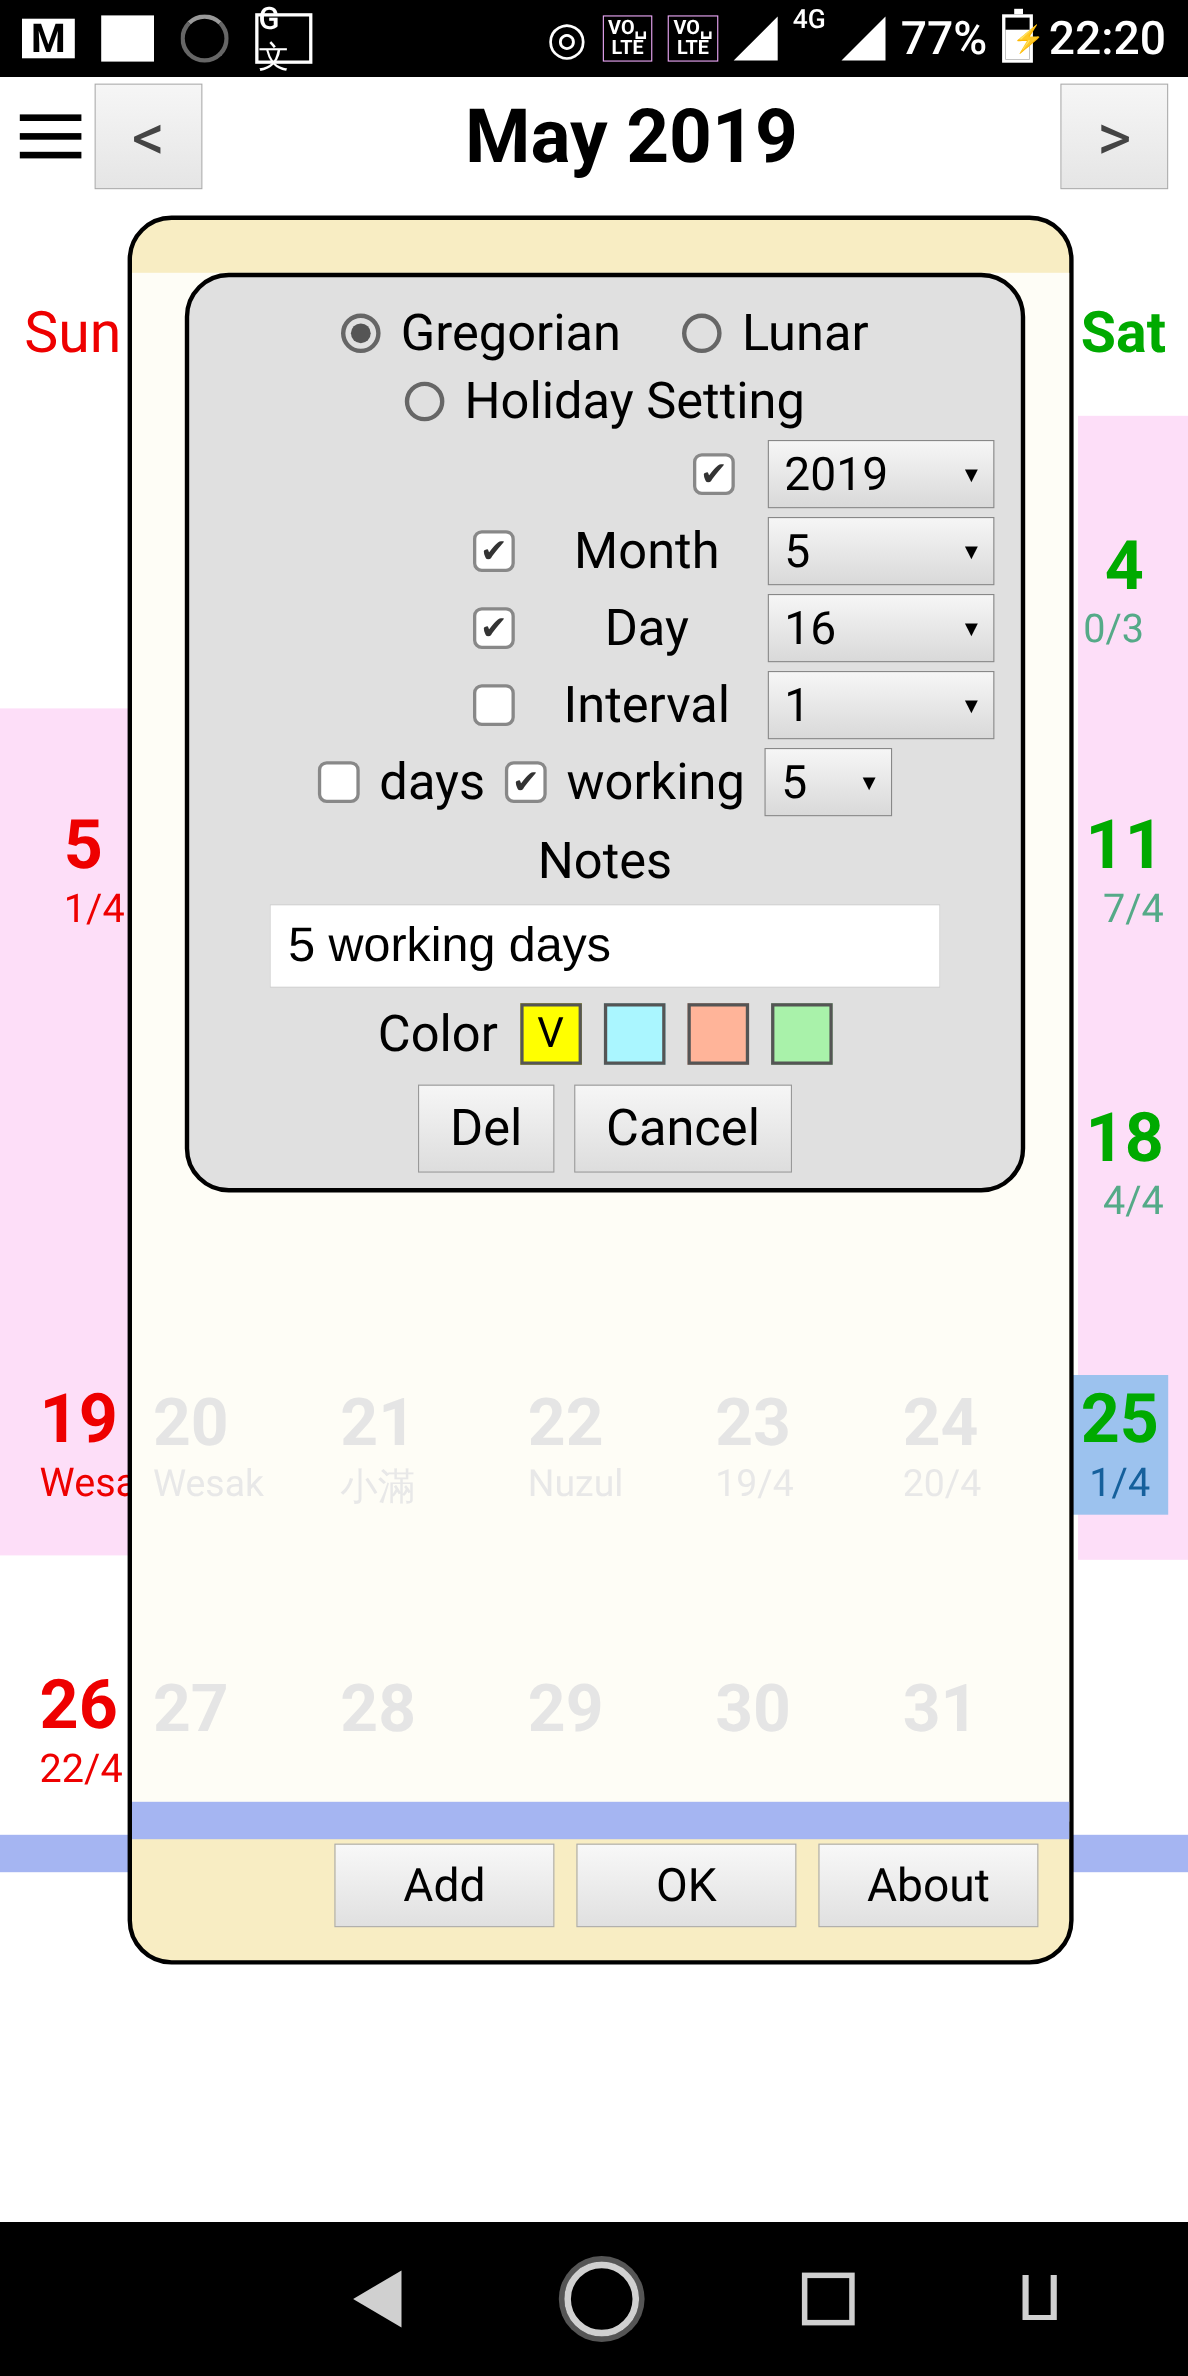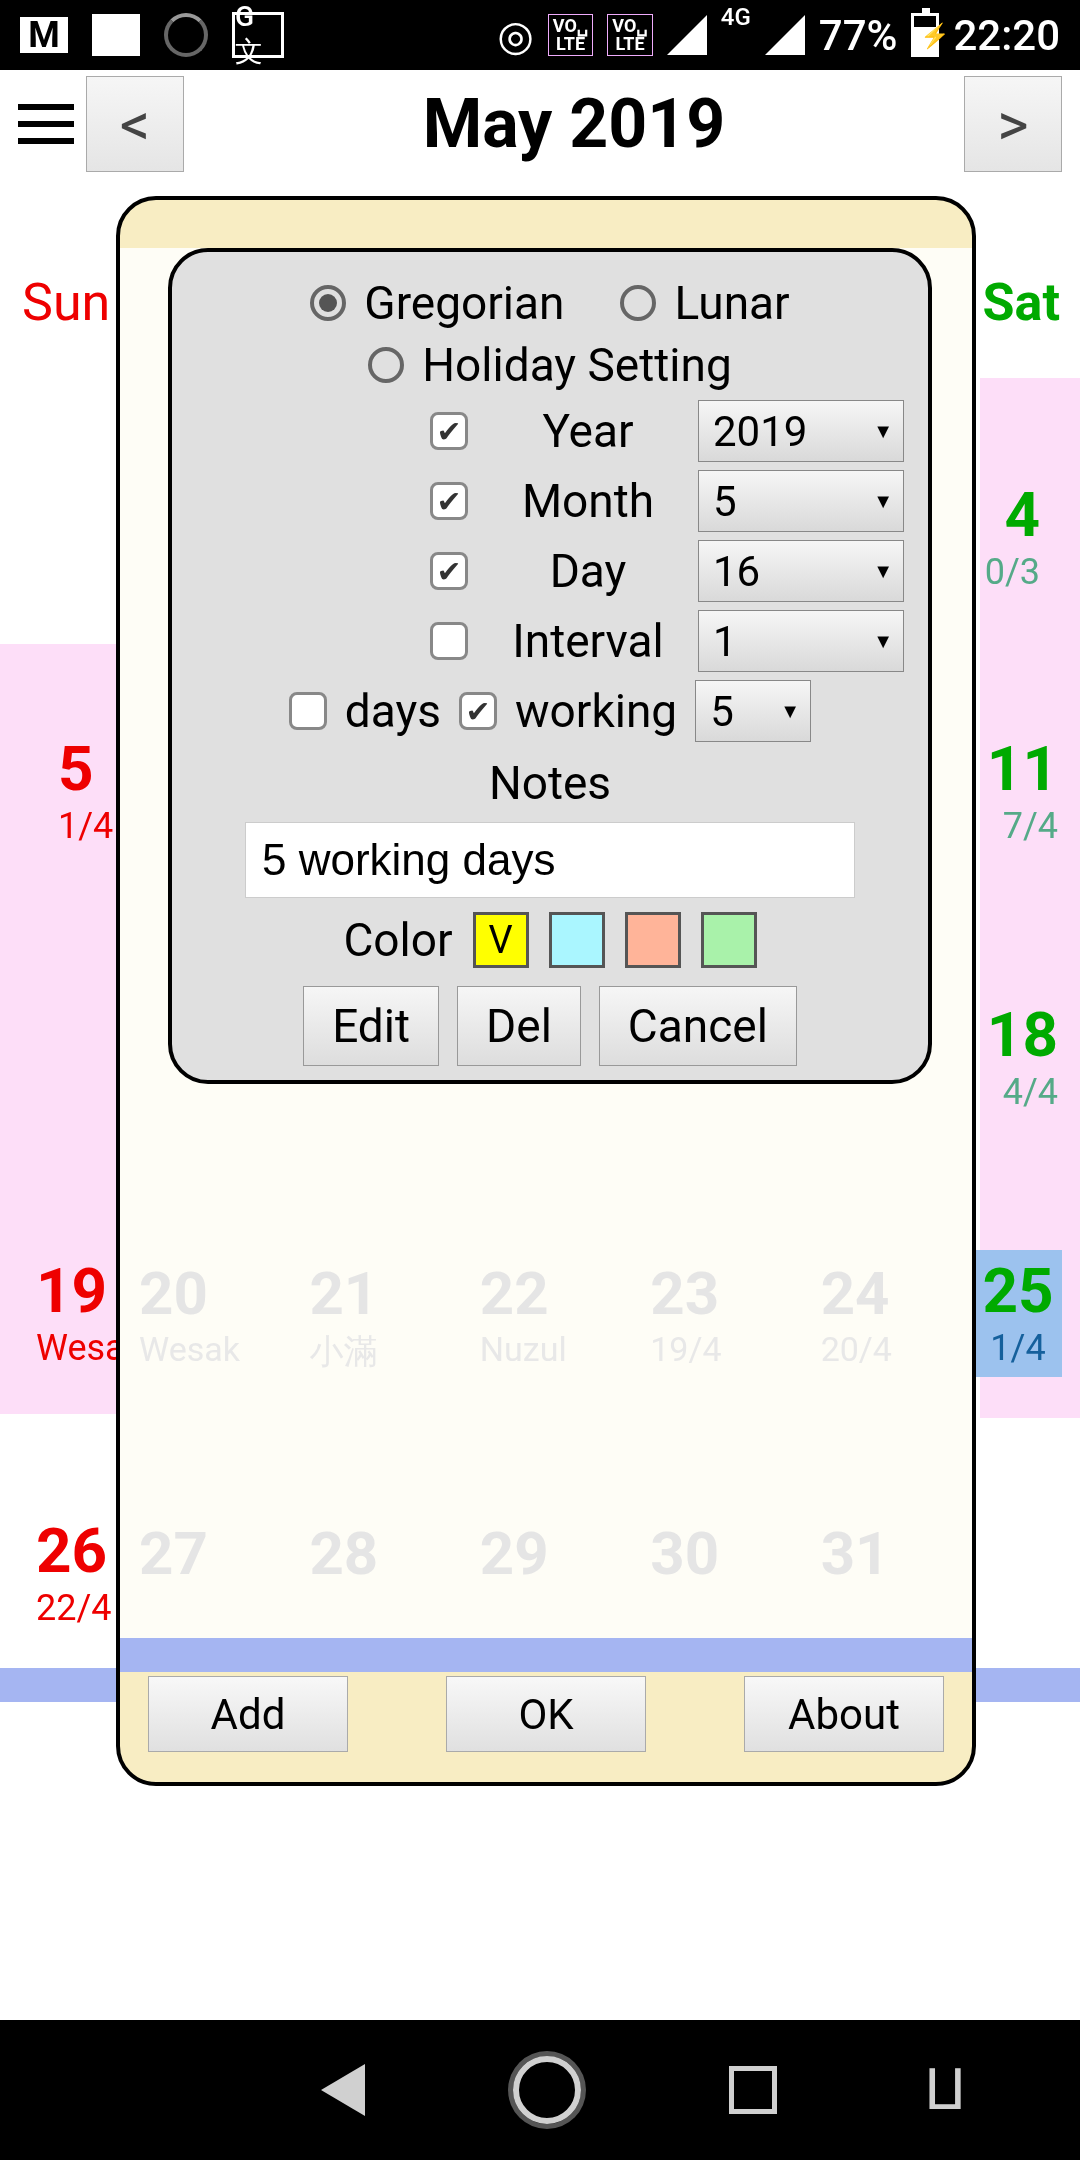--- a/index.html
+++ b/index.html
@@ -24,21 +24,21 @@
     .app-header { height: 108px; display:flex; align-items:center; padding:0 18px; gap:12px; background:#fff; }
     .burger { width:56px; height:40px; display:flex; flex-direction:column; justify-content:space-between; }
     .burger span { height:6px; background:#000; }
     .nav-btn { width:98px; height:96px; background:linear-gradient(#f6f6f6,#e5e5e5); border:1px solid #aaa; display:flex; align-items:center; justify-content:center; font-size:60px; color:#444; }
     .header-title { flex:1; text-align:center; font-size:68px; font-weight:bold; color:#000; }
     .pink-bg { position:absolute; background:#fddef8; }
 
     
     .outer-dialog { position:absolute; left:116px; top:196px; width:860px; height:1590px; background:#f8edc3; border:4px solid #000; border-radius:40px; display:flex; flex-direction:column; }
     .outer-dialog .content-area { flex:1; position:relative; background:rgba(255,255,255,0.85); margin:0; }
-    .bottom-buttons { display:flex; justify-content:space-between; padding:20px 28px 30px; gap:20px; }
+    .bottom-buttons { display:flex; justify-content:flex-end; padding:20px 28px 30px; gap:20px; }
     .bb { width:200px; height:76px; background:linear-gradient(#f8f8f8,#e0e0e0); border:1px solid #aaa; font-size:42px; display:flex; align-items:center; justify-content:center; }
 
     
     .inner-dialog { position:absolute; left:48px; top:48px; width:764px; height:836px; background:#e0e0e0; border:4px solid #000; border-radius:40px; padding:24px 24px; display:flex; flex-direction:column; gap:8px; }
     .row { display:flex; align-items:center; justify-content:center; gap:18px; font-size:46px; }
     .radio { width:36px; height:36px; border-radius:50%; border:4px solid #666; display:inline-flex; align-items:center; justify-content:center; }
     .radio.on::after { content:''; width:18px; height:18px; border-radius:50%; background:#555; }
     .cb { width:38px; height:38px; border:3px solid #888; border-radius:8px; background:#fff; display:inline-flex; align-items:center; justify-content:center; font-size:30px; color:#333; }
     .lbl-field { display:flex; align-items:center; gap:20px; justify-content:flex-end; }
     .lbl-field .cb { margin-right:10px; }
@@ -185,21 +185,20 @@
       <span style="width:20px"></span>
       <span class="radio"></span>
       <span>Lunar</span>
     </div>
     <div class="row">
       <span class="radio"></span>
       <span>Holiday Setting</span>
     </div>
     <div class="row lbl-field">
       <span class="cb">✔</span>
-      <span class="field-label">Year</span>
       <span class="select">2019</span>
     </div>
     <div class="row lbl-field">
       <span class="cb">✔</span>
       <span class="field-label">Month</span>
       <span class="select">5</span>
     </div>
     <div class="row lbl-field">
       <span class="cb">✔</span>
       <span class="field-label">Day</span>
@@ -220,21 +219,20 @@
     <div class="notes-title">Notes</div>
     <input class="notes-input" value="5 working days" style="">
     <div class="color-row">
       <span>Color</span>
       <span class="swatch y">V</span>
       <span class="swatch c"></span>
       <span class="swatch o"></span>
       <span class="swatch g"></span>
     </div>
     <div class="btn-row">
-      <div class="dlg-btn">Edit</div>
       <div class="dlg-btn">Del</div>
       <div class="dlg-btn">Cancel</div>
     </div>
   </div>
 </div>
 
 <div class="navbar">
   <div style="width:60px"></div>
   <div class="nav-tri"></div>
   <div class="nav-circ"></div>

